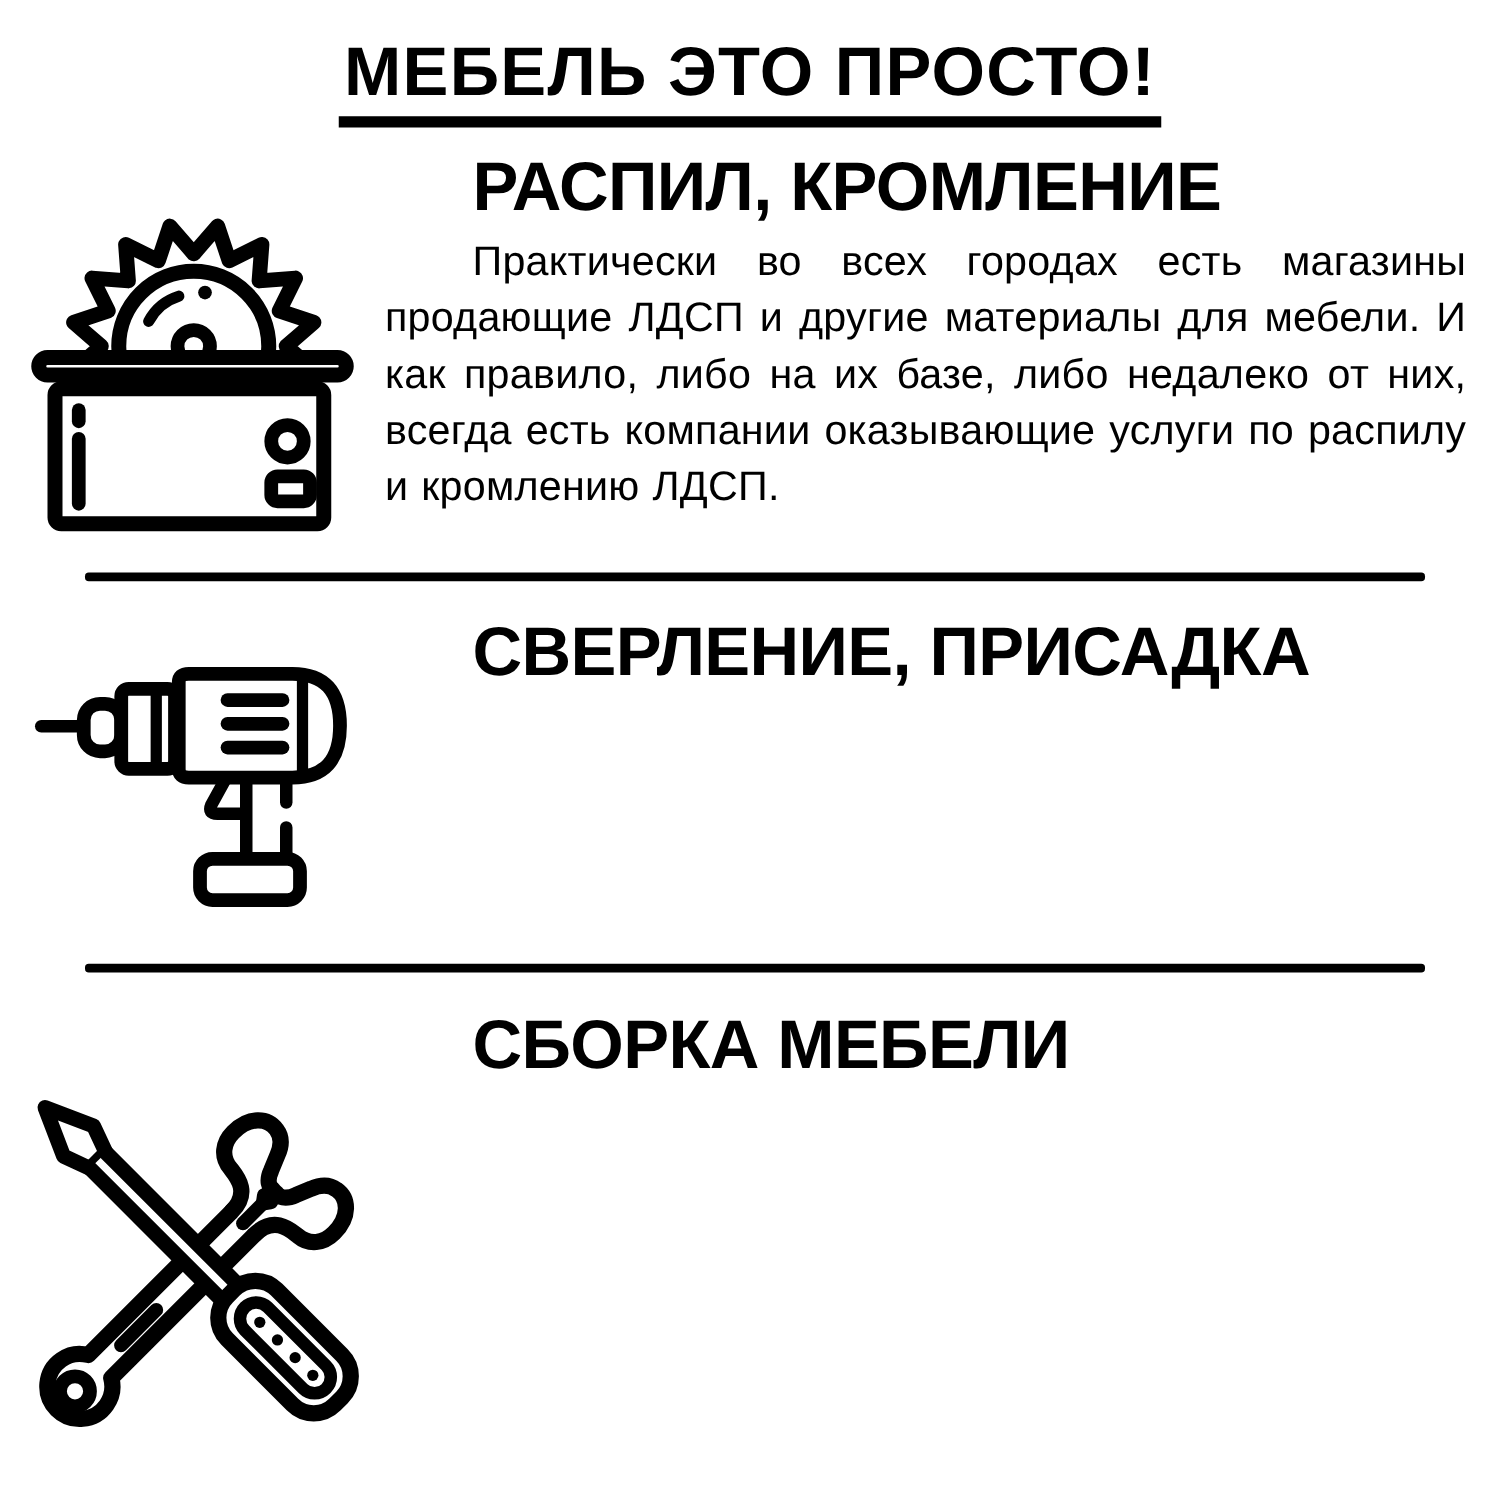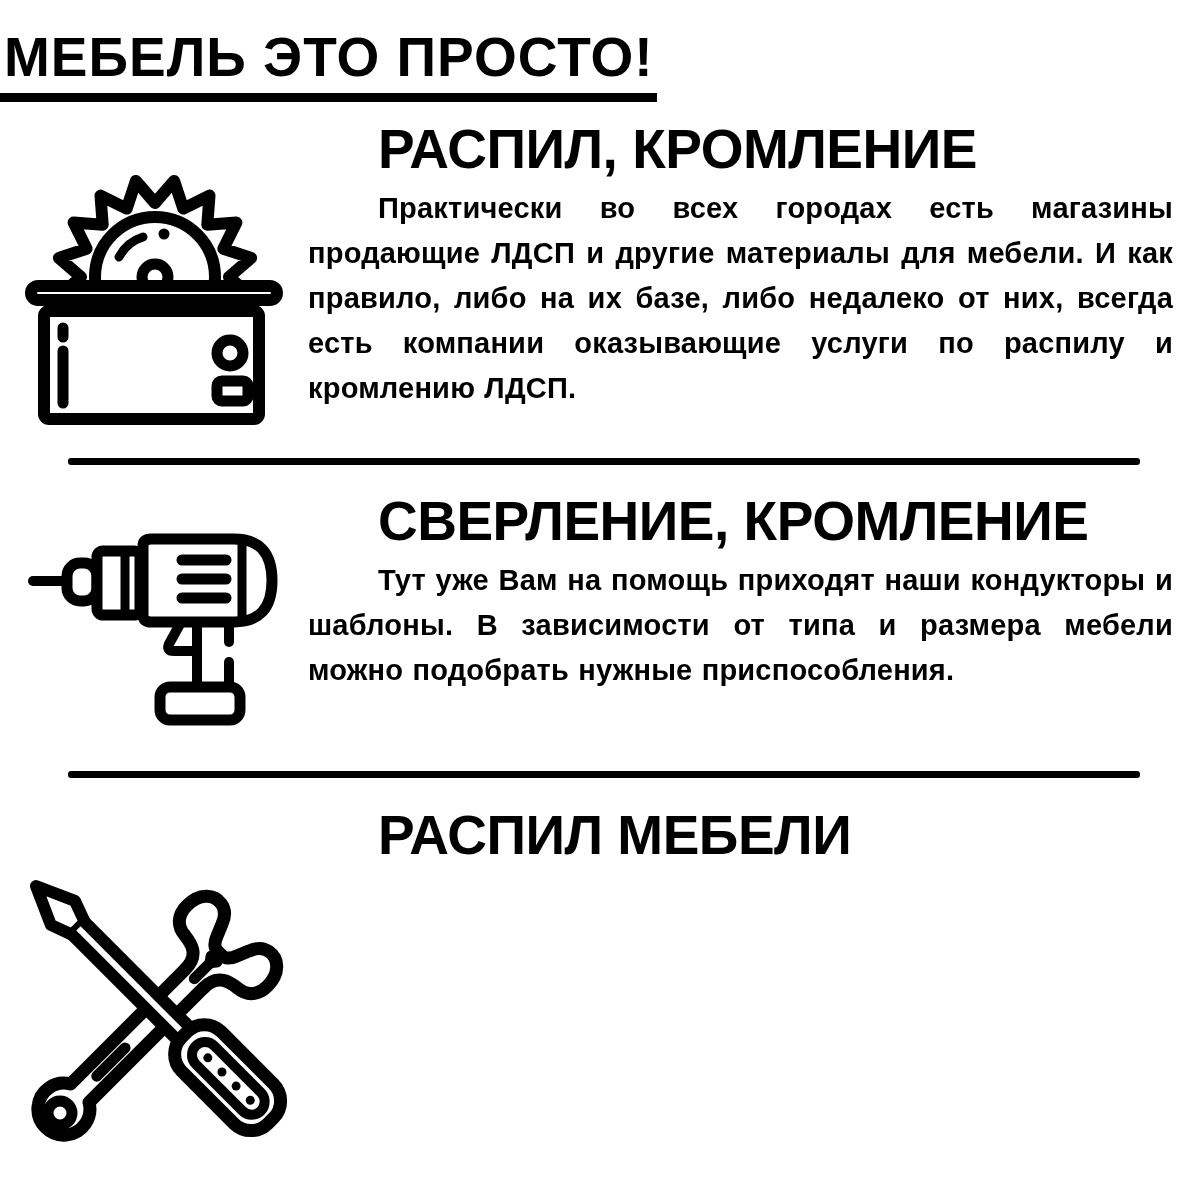--- a/index.html
+++ b/index.html
@@ -3,37 +3,37 @@
 <meta charset="utf-8">
 <style>
   html,body{margin:0;padding:0;}
   body{
     width:1200px;height:1200px;position:relative;overflow:hidden;
     background:#ffffff;color:#000000;
     font-family:"Liberation Sans", sans-serif;
   }
   .page-title{
     position:absolute;top:26px;left:0;width:1200px;
-    display:flex;justify-content:flex-start;margin:0;
+    display:flex;justify-content:center;margin:0;
   }
   .page-title span{
     font-weight:700;font-size:55px;line-height:62px;letter-spacing:1px;
     border-bottom:9px solid #000;padding:0 4px 5px 4px;white-space:nowrap;
   }
   .section{position:absolute;left:308px;width:865px;}
   .sec-1{top:126px;}
   .sec-2{top:498px;}
   .sec-3{top:812px;}
   .section h2{
     margin:0 0 14px 70px;font-weight:700;font-size:55px;line-height:46px;
     letter-spacing:-0.5px;white-space:nowrap;
   }
   .section .body{
-    font-size:29px;line-height:45px;letter-spacing:0.2px;
-    text-align:justify;text-indent:70px;word-spacing:1px;font-weight:bold;
+    font-size:33px;line-height:45px;letter-spacing:0.2px;
+    text-align:justify;text-indent:70px;word-spacing:1px;
   }
   .divider{
     position:absolute;left:68px;width:1072px;height:7px;
     background:#000;border-radius:3px;
   }
   .div-1{top:458px;}
   .div-2{top:771px;}
   .icon{position:absolute;}
   .icon-saw{left:25px;top:165px;}
   .icon-drill{left:30px;top:535px;}
@@ -114,21 +114,20 @@
 </div>
 
 <section class="section sec-1">
   <h2>РАСПИЛ, КРОМЛЕНИЕ</h2>
   <div class="body">Практически во всех городах есть магазины продающие ЛДСП и другие материалы для мебели. И как правило, либо на их базе, либо недалеко от них, всегда есть компании оказывающие услуги по распилу и кромлению ЛДСП.</div>
 </section>
 
 <div class="divider div-1"></div>
 
 <section class="section sec-2">
-  <h2>СВЕРЛЕНИЕ, КРОМЛЕНИЕ</h2>
-  <div class="body">Тут уже Вам на помощь приходят наши кондукторы и шаблоны. В зависимости от типа и размера мебели можно подобрать нужные приспособления.</div>
+  <h2>СВЕРЛЕНИЕ, ПРИСАДКА</h2>
 </section>
 
 <div class="divider div-2"></div>
 
 <section class="section sec-3">
-  <h2>РАСПИЛ МЕБЕЛИ</h2>
+  <h2>СБОРКА МЕБЕЛИ</h2>
 </section>
 
 </body></html>

